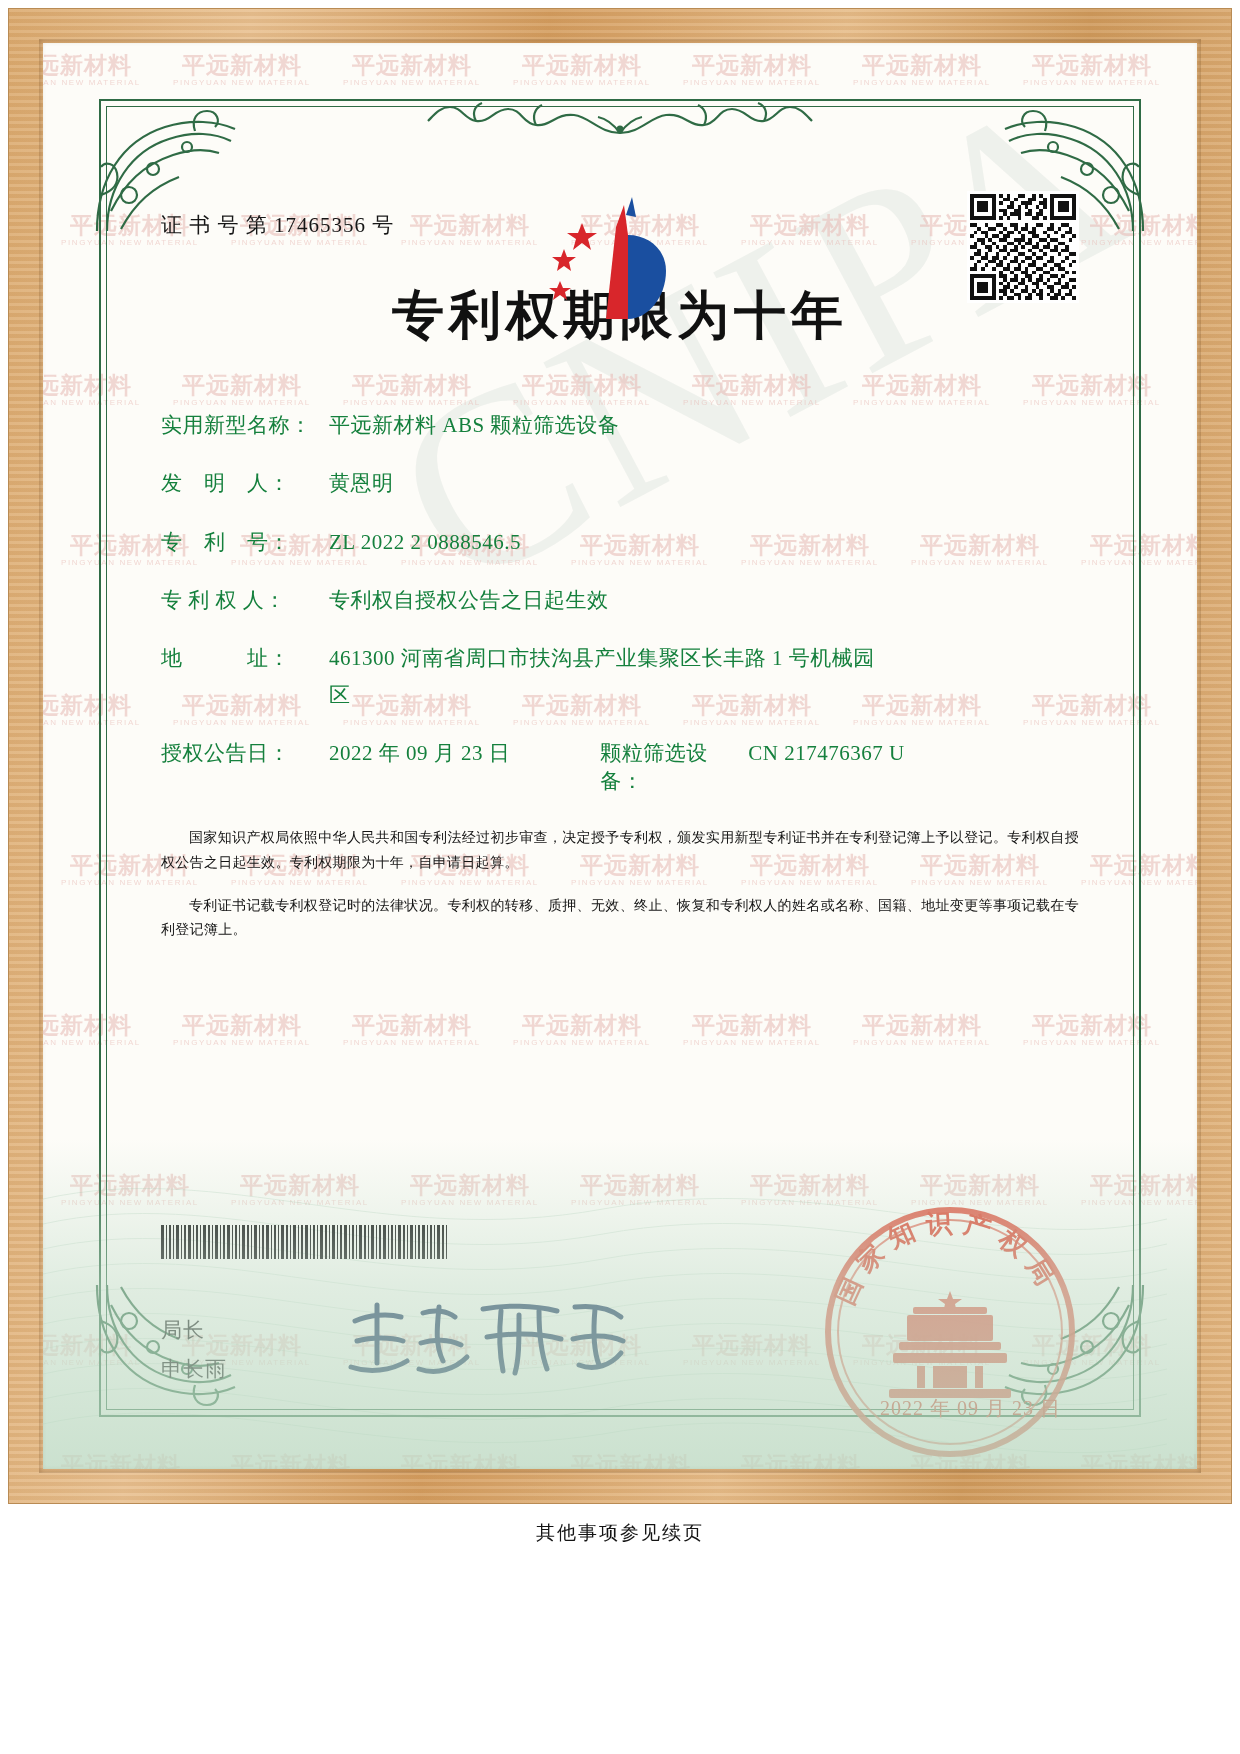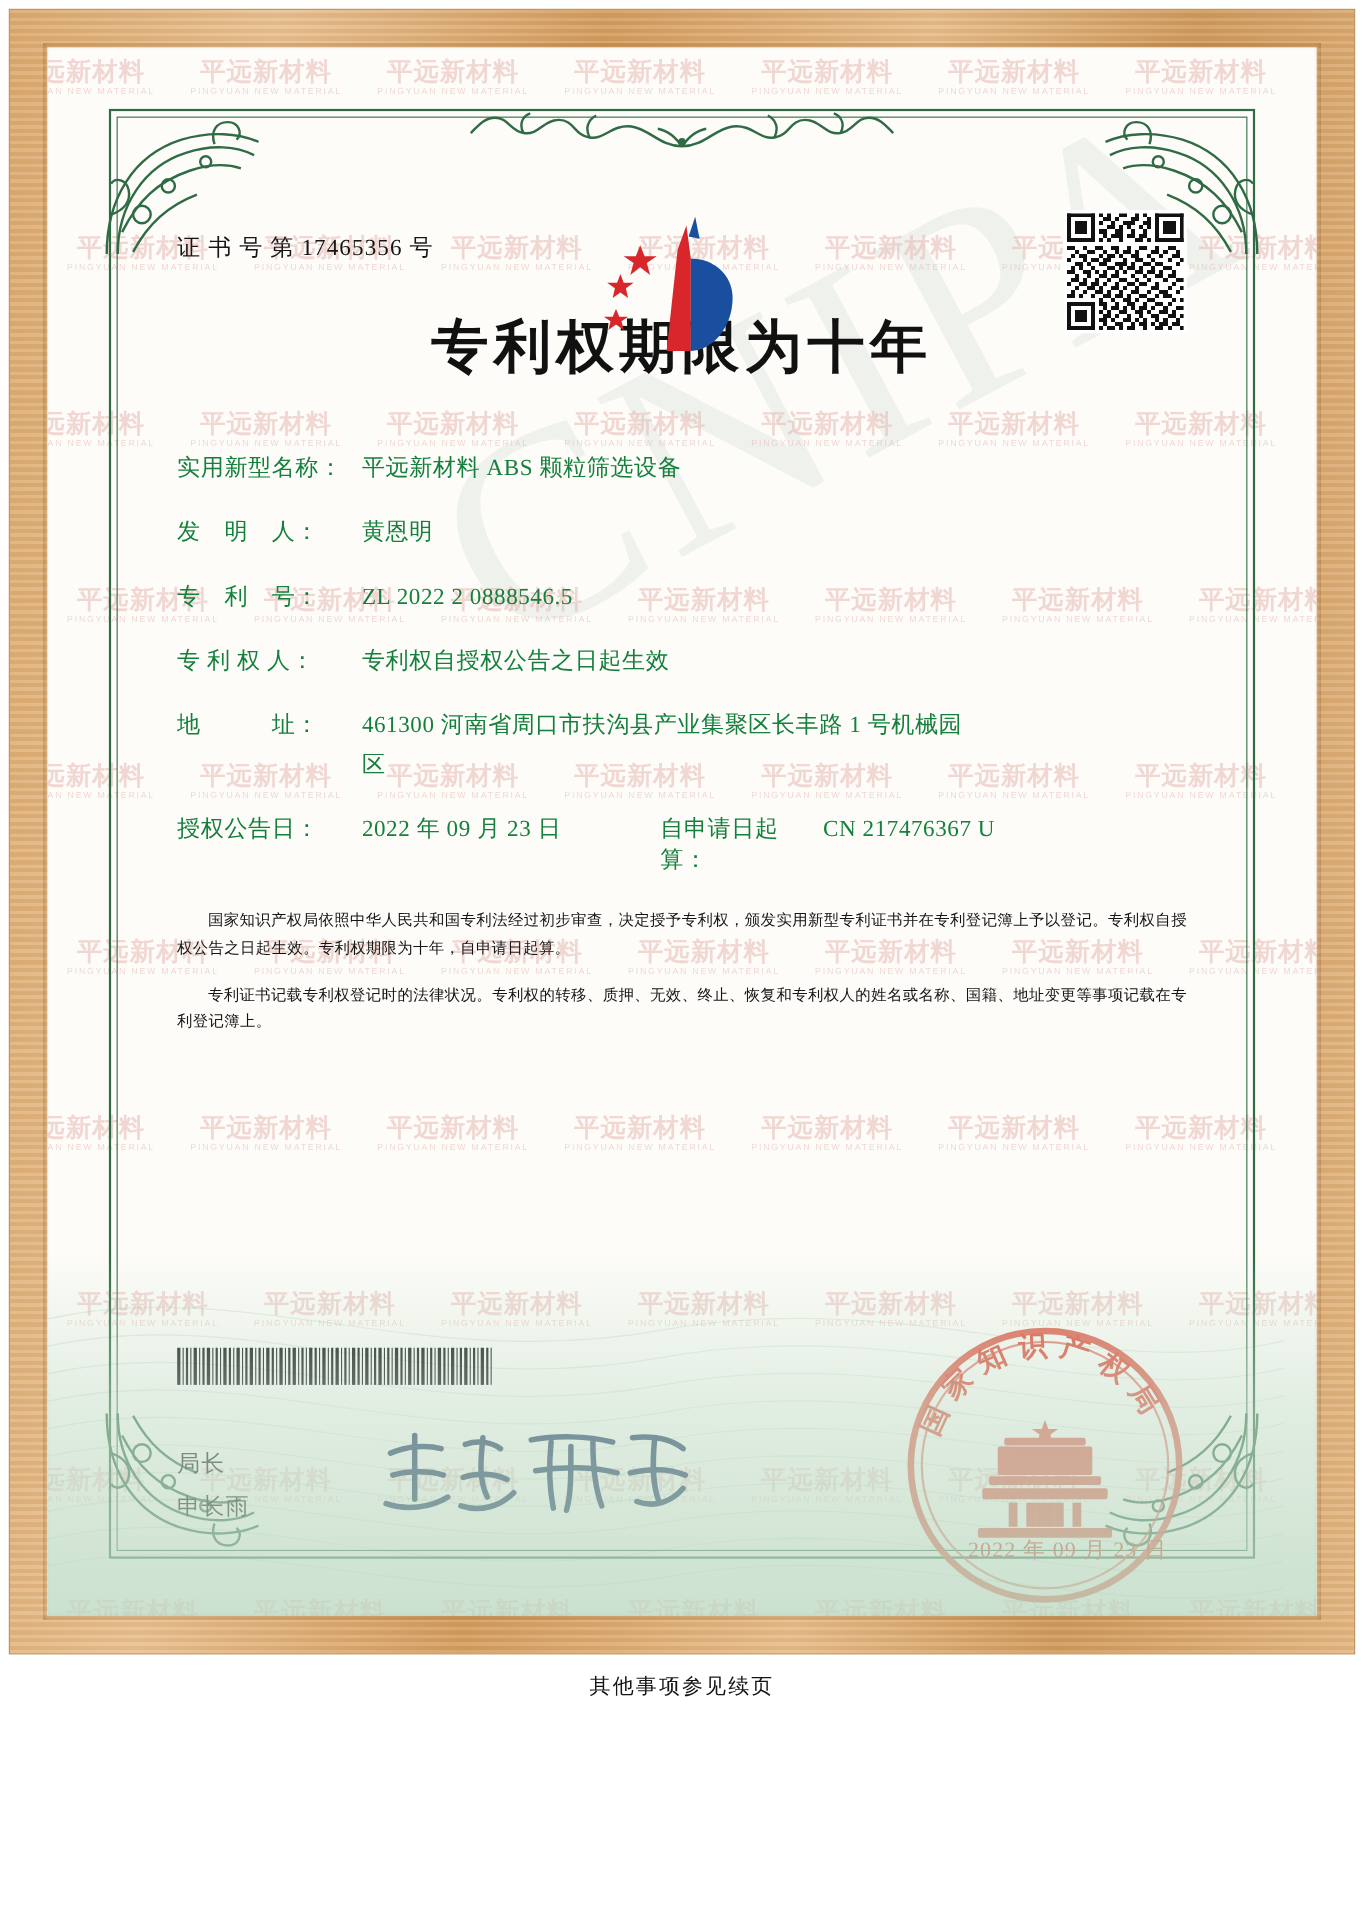--- a/index.html
+++ b/index.html
@@ -919,21 +919,21 @@
           <div class="field-row">
             <div class="field-label">地　　　址：</div>
             <div class="field-value">
               <span>461300 河南省周口市扶沟县产业集聚区长丰路 1 号机械园</span>
               <span class="sub-line">区</span>
             </div>
           </div>
           <div class="field-row two-col">
             <div class="field-label">授权公告日：</div>
             <div class="field-value" style="flex:none;">2022 年 09 月 23 日</div>
-            <div class="col2-label">自申请日起算：</div>
+            <div class="col2-label">颗粒筛选设备：</div>
             <div class="col2-value">CN 217476367 U</div>
           </div>
         </div>
 
         <p class="para">国家知识产权局依照中华人民共和国专利法经过初步审查，决定授予专利权，颁发实用新型专利证书并在专利登记簿上予以登记。专利权自授权公告之日起生效。专利权期限为十年，自申请日起算。</p>
         <p class="para second">专利证书记载专利权登记时的法律状况。专利权的转移、质押、无效、终止、恢复和专利权人的姓名或名称、国籍、地址变更等事项记载在专利登记簿上。</p>
       </div>
 
       <svg class="barcode" viewBox="0 0 300 34" preserveAspectRatio="none">
         <g fill="#111">

